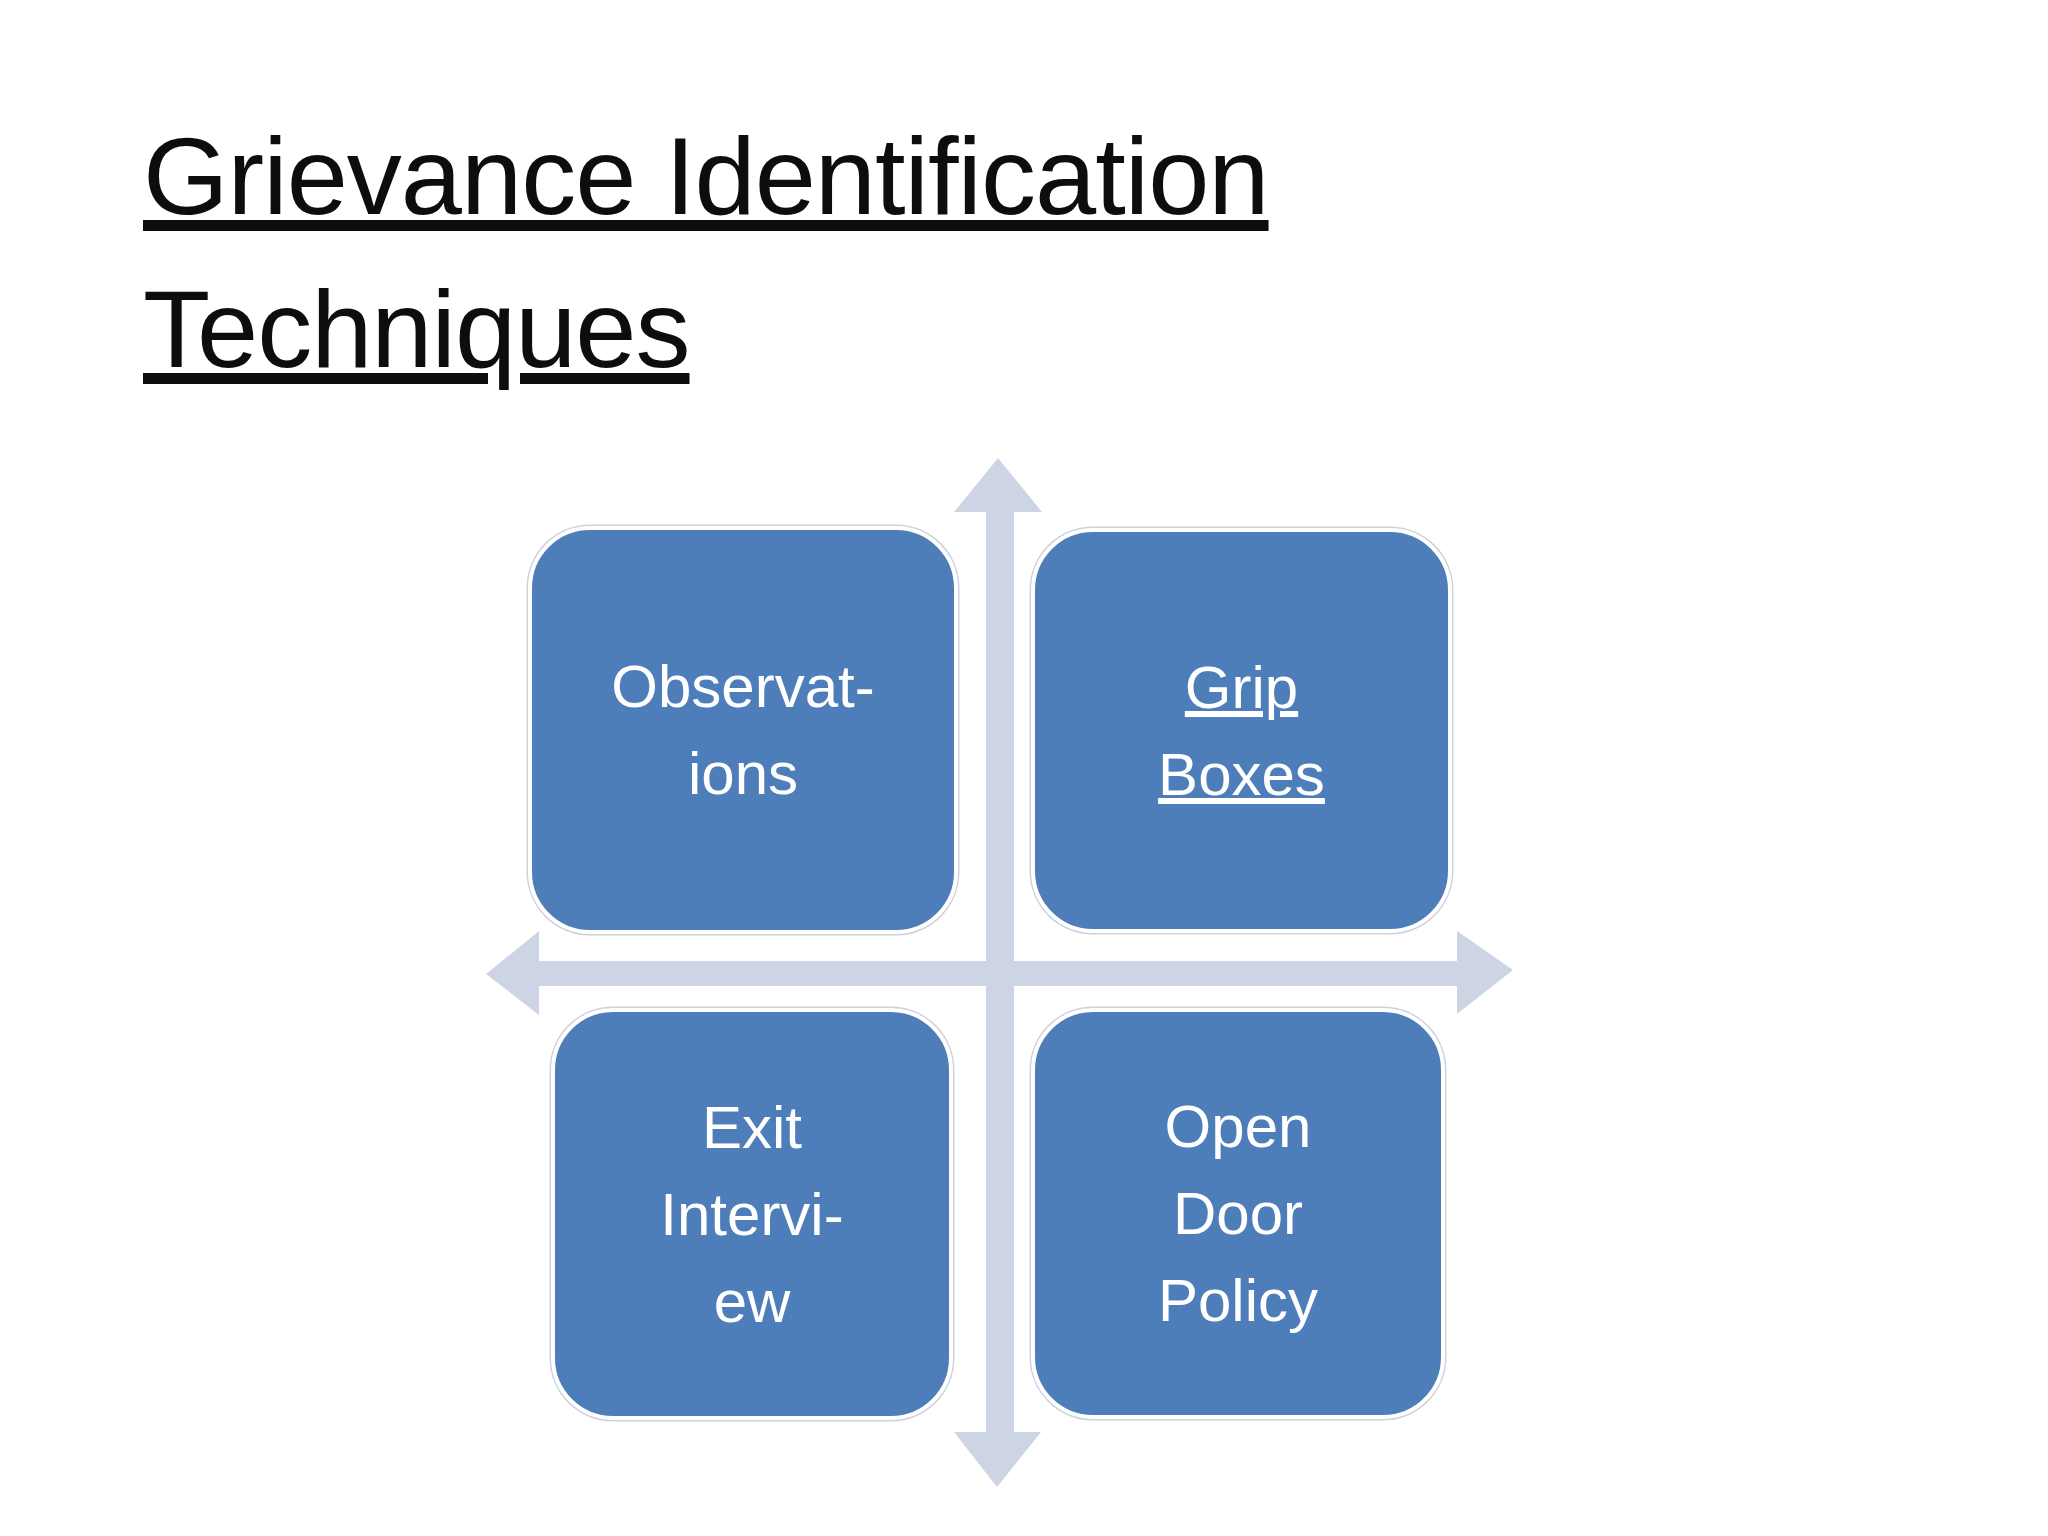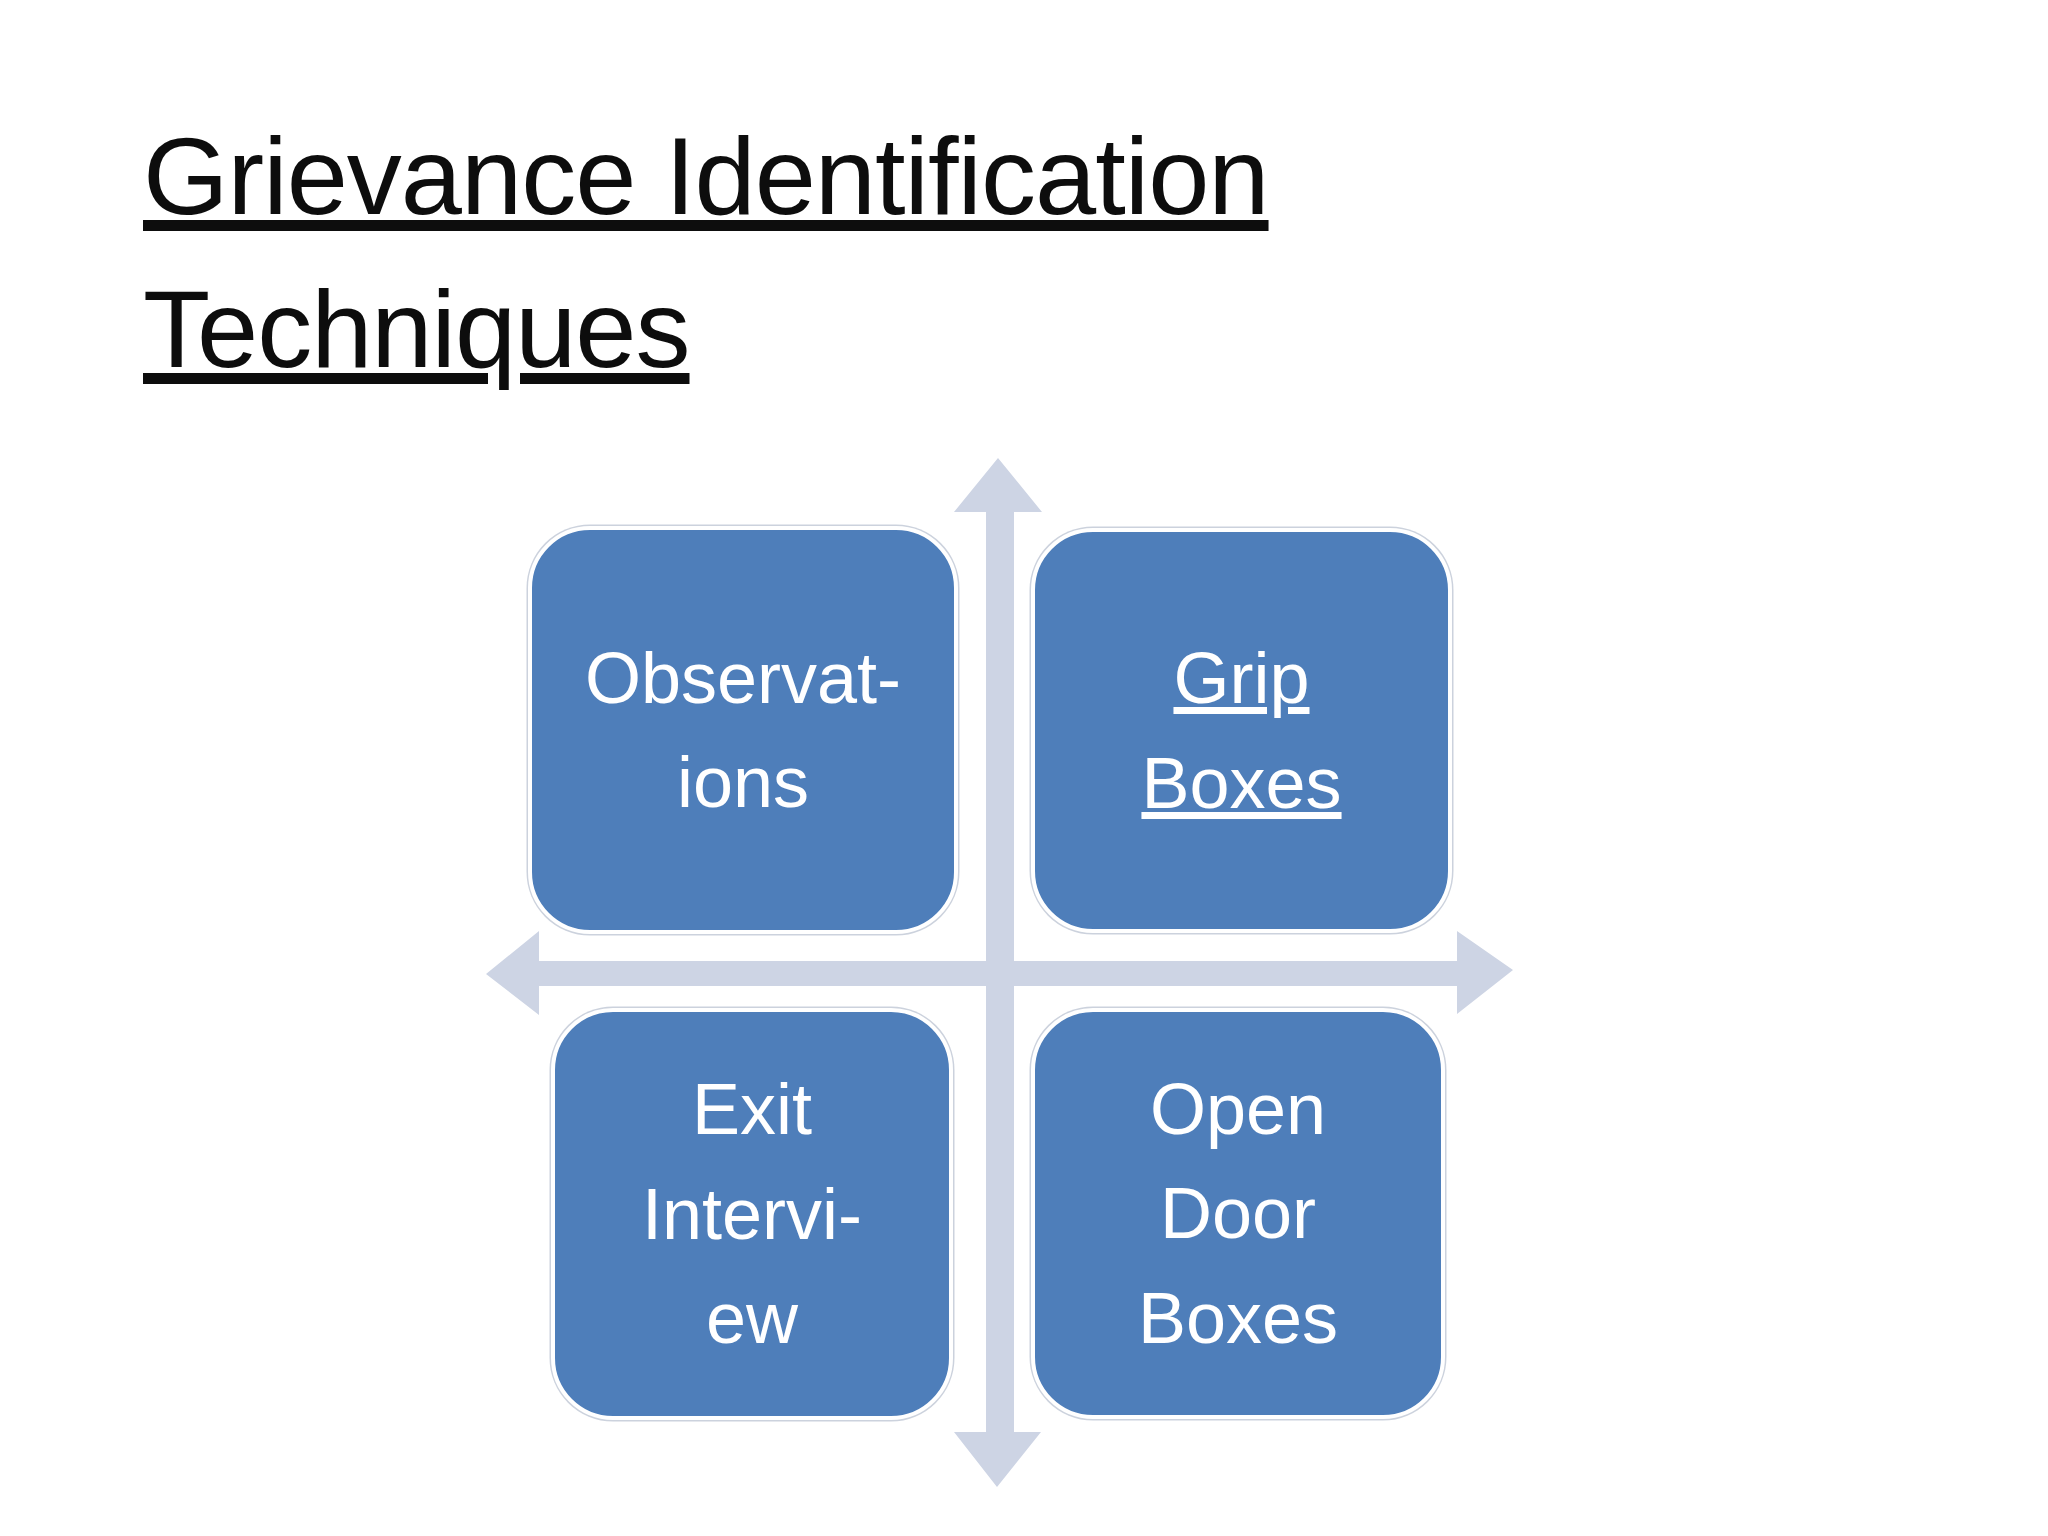--- a/index.html
+++ b/index.html
@@ -41,21 +41,21 @@
     position: absolute;
     border-radius: 62px;
     background: var(--box-fill, #4e7eba);
     border: 4px solid var(--box-border, #ffffff);
     box-shadow: 0 0 0 1.5px #ccd2dd;
     display: flex;
     align-items: center;
     justify-content: center;
     text-align: center;
     color: var(--box-text, #ffffff);
-    font-size: 72px;
+    font-size: 60px;
     line-height: 1.45;
     box-sizing: border-box;
   }
   .box-label {
     white-space: pre-line;
   }
   .box-tl { left: 528px; top: 526px; width: 430px; height: 408px; }
   .box-tr { left: 1031px; top: 528px; width: 421px; height: 405px; text-decoration: underline; }
   .box-bl { left: 551px; top: 1008px; width: 402px; height: 412px; }
   .box-br { left: 1031px; top: 1008px; width: 414px; height: 411px; }
@@ -85,16 +85,16 @@
 
   <div class="box box-bl">
     <span class="box-label">Exit
 Intervi-
 ew</span>
   </div>
 
   <div class="box box-br">
     <span class="box-label">Open
 Door
-Boxes</span>
+Policy</span>
   </div>
 
 </div>
 
 </body></html>

